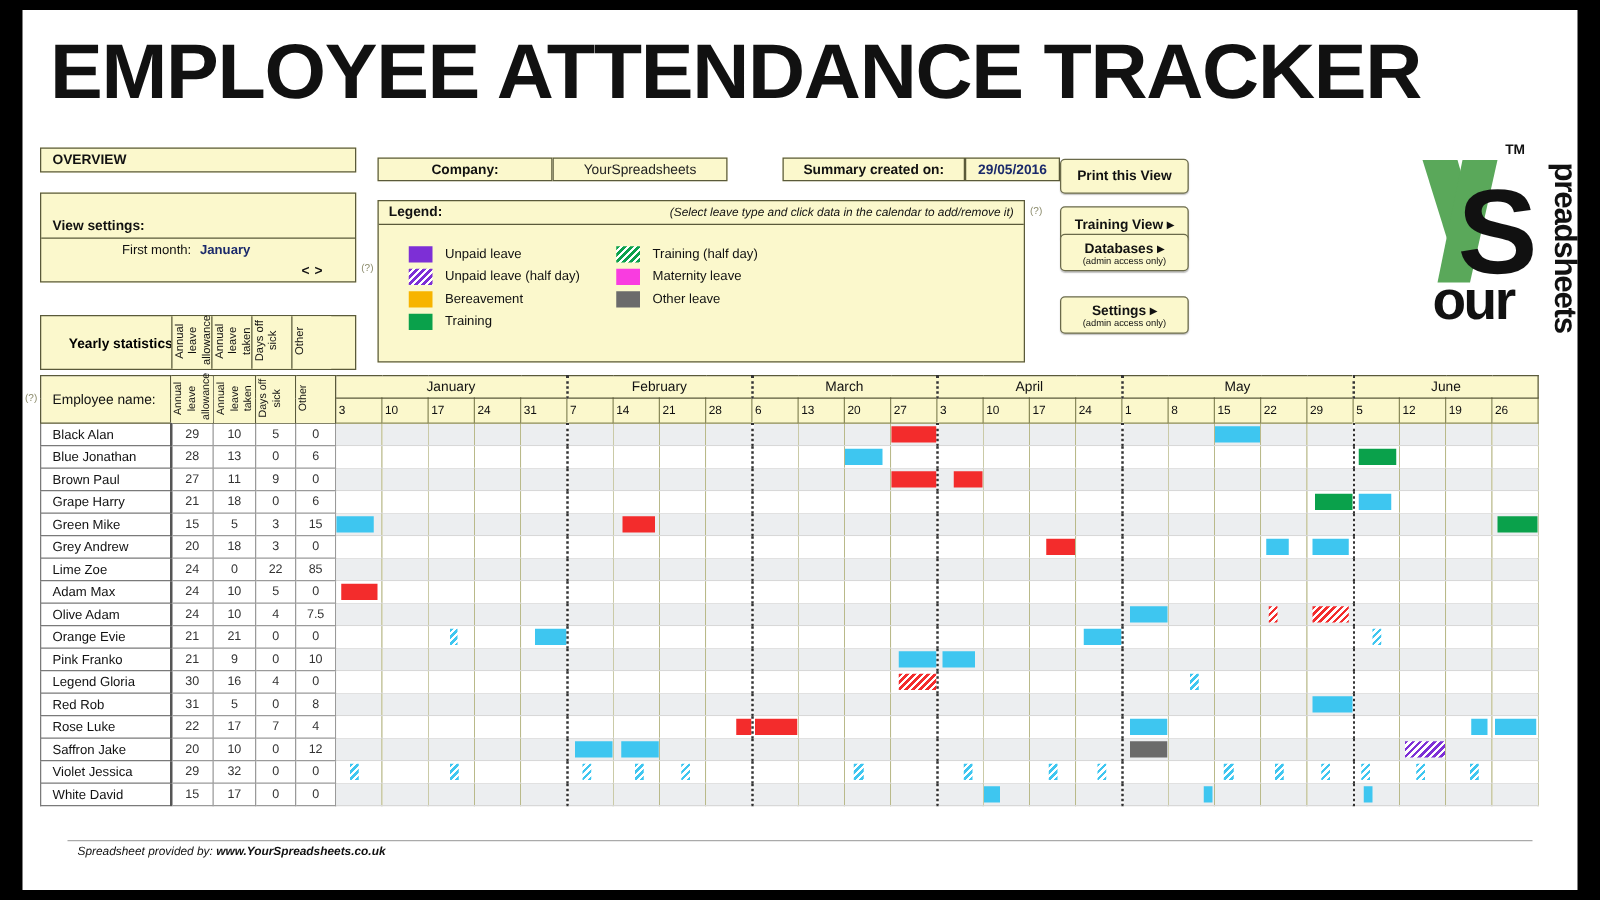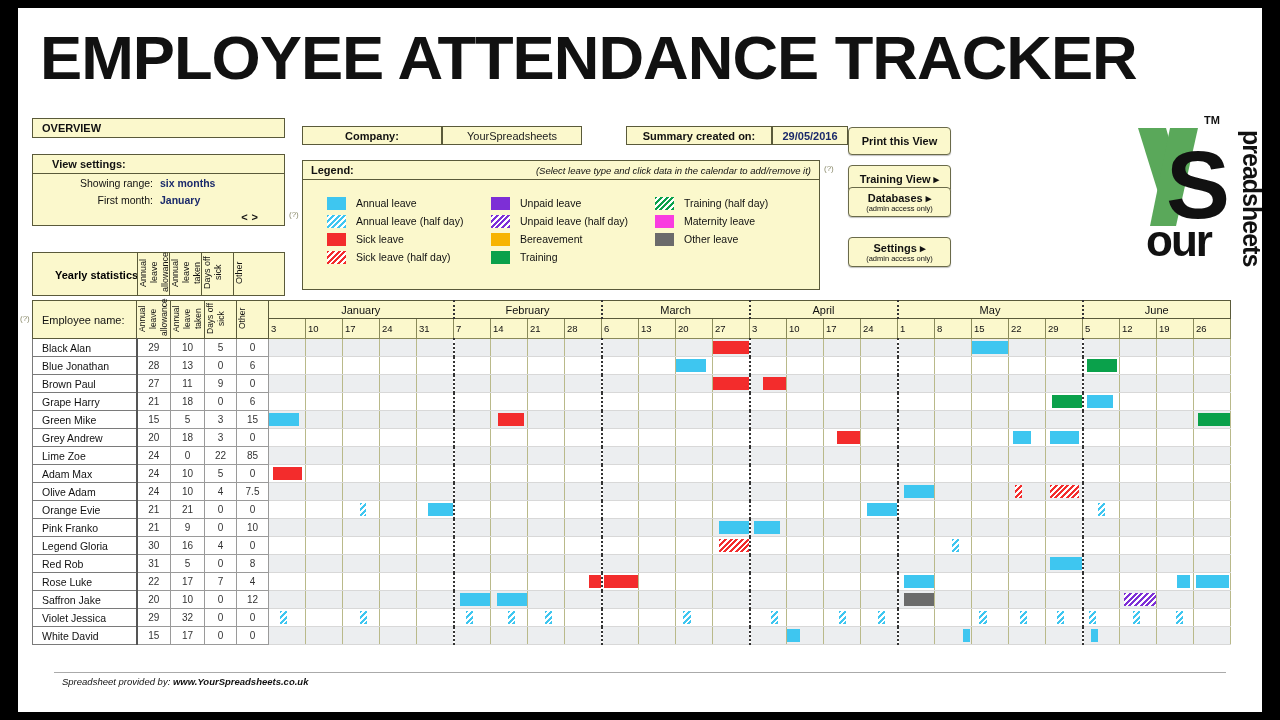--- a/index.html
+++ b/index.html
@@ -30,21 +30,21 @@
     border-bottom:1px solid #5a5a3a;box-sizing:border-box;height:19px;
     display:flex;align-items:center;
     font-size:11px;font-weight:bold;color:#111;
   }
   
   #overview{left:14px;top:110px;width:253px;height:20px;}
   #overview .lbl{font-size:11px;font-weight:bold;padding-left:9px;line-height:18px;color:#111;}
 
   
   #viewsettings{left:14px;top:146px;width:253px;height:72px;}
-  #viewsettings .hdr{padding-left:19px;}
+  #viewsettings .hdr{padding-left:9px;margin-top:17px;}
   .vsrow{display:flex;align-items:center;height:17px;font-size:10.5px;}
   .vsrow .k{width:120px;text-align:right;color:#111;padding-right:7px;font-weight:normal;}
   .vsrow .v{color:#1b2a6b;font-weight:bold;}
   .arrows{position:absolute;right:22px;bottom:2px;font-size:11px;font-weight:bold;color:#111;letter-spacing:4px;}
   .qmark{position:absolute;font-size:8px;color:#8a8a6a;}
 
   
   .cellbox{
     position:absolute;background:#fbf8cc;border:1px solid #5a5a3a;box-sizing:border-box;
     display:flex;align-items:center;justify-content:center;
@@ -166,24 +166,20 @@
 
   <div class="title">EMPLOYEE ATTENDANCE TRACKER</div>
 
   <div class="ypanel" id="overview">
     <div class="lbl">OVERVIEW</div>
   </div>
 
   <div class="ypanel" id="viewsettings">
     <div class="hdr">View settings:</div>
     <div class="vsrow">
-      <span class="k">Showing range:</span>
-      <span class="v">six months</span>
-    </div>
-    <div class="vsrow">
       <span class="k">First month:</span>
       <span class="v">January</span>
     </div>
     <div class="arrows">
       <span>&lt;</span><span>&gt;</span>
     </div>
   </div>
   <div class="qmark" style="left:271px;top:202px;">(?)</div>
 
   <div class="cellbox" id="co-lbl">Company:</div>
@@ -191,38 +187,20 @@
   <div class="cellbox" id="sum-lbl">Summary created on:</div>
   <div class="cellbox" id="sum-val">29/05/2016</div>
   <div class="qmark" style="left:833px;top:122px;">(?)</div>
 
   <div class="ypanel" id="legend">
     <div class="hdr">
       <span>Legend:</span>
       <span class="hint">(Select leave type and click data in the calendar to add/remove it)</span>
     </div>
     <div class="legbody" id="legend-body">
-        <div class="legcol">
-          <div class="legitem">
-            <span class="swatch" style="background:#3ec6f0;"></span>
-            <span class="legtxt">Annual leave</span>
-          </div>
-          <div class="legitem">
-            <span class="swatch" style="background-image:repeating-linear-gradient(135deg,#3ec6f0 0 2px,#ffffff 2px 4px);"></span>
-            <span class="legtxt">Annual leave (half day)</span>
-          </div>
-          <div class="legitem">
-            <span class="swatch" style="background:#f32c2c;"></span>
-            <span class="legtxt">Sick leave</span>
-          </div>
-          <div class="legitem">
-            <span class="swatch" style="background-image:repeating-linear-gradient(135deg,#f32c2c 0 2px,#ffffff 2px 4px);"></span>
-            <span class="legtxt">Sick leave (half day)</span>
-          </div>
-        </div>
         <div class="legcol">
           <div class="legitem">
             <span class="swatch" style="background:#7d2fd6;"></span>
             <span class="legtxt">Unpaid leave</span>
           </div>
           <div class="legitem">
             <span class="swatch" style="background-image:repeating-linear-gradient(135deg,#7d2fd6 0 2px,#ffffff 2px 4px);"></span>
             <span class="legtxt">Unpaid leave (half day)</span>
           </div>
           <div class="legitem">

